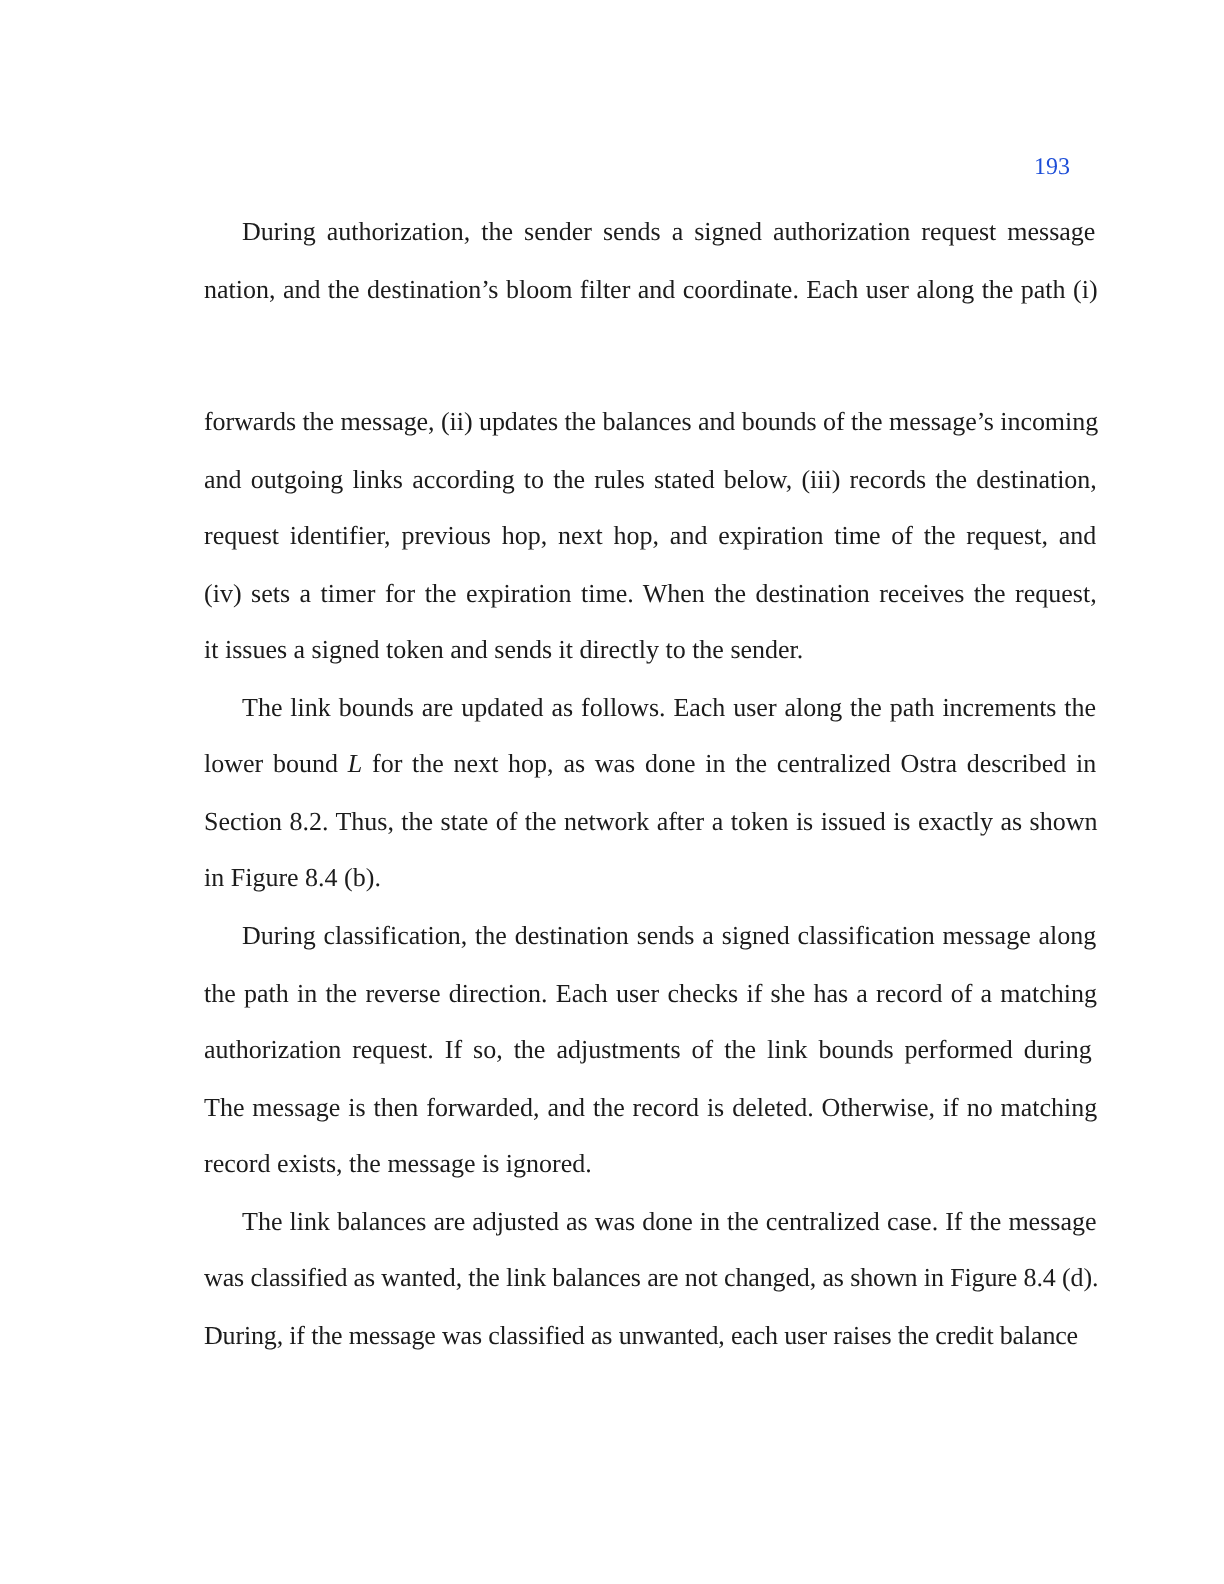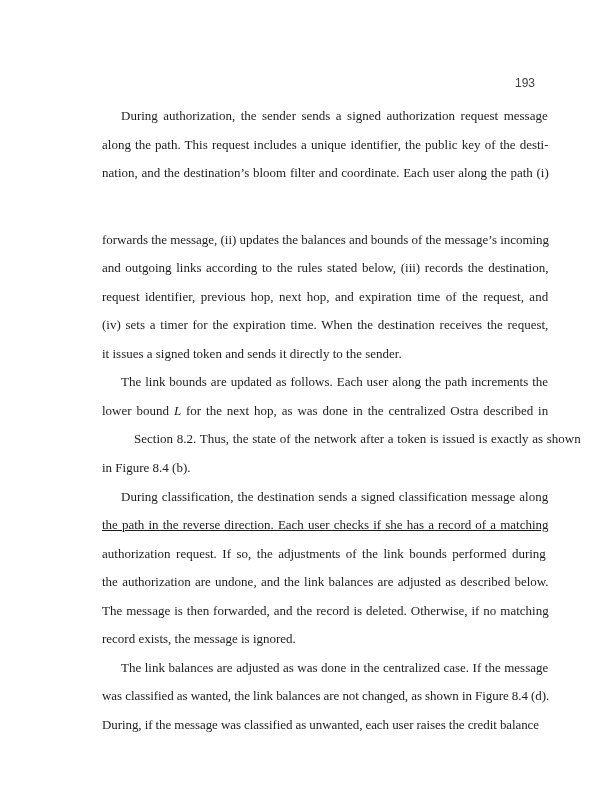--- a/index.html
+++ b/index.html
@@ -4,21 +4,21 @@
 <style>
   html, body { margin: 0; padding: 0; background: #ffffff; }
   body { width: 612px; height: 792px; position: relative; overflow: hidden; }
   .page {
     position: absolute; left: 0; top: 0; width: 612px; height: 792px;
     background: #ffffff; color: #1a1a1a;
     font-family: "DejaVu Serif", "Liberation Serif", serif;
   }
   .page-number {
     position: absolute; top: 76px; right: 77px;
-    font-size: 12px; font-family: Liberation Sans, sans-serif; color: #404040;
+    font-size: 12px; font-family: Liberation Serif, serif; color: #1d4ed8;
   }
   .body-text {
     position: absolute; left: 102px; top: 102px; width: 433px;
     font-family: "Liberation Serif", serif;
     font-size: 13px; line-height: 28.55px; color: #1c1c1c;
   }
   .line { display: block; text-align: justify; text-align-last: justify; white-space: nowrap; }
   .line.last { text-align-last: left; }
   .line.first { padding-left: 19px; }
   em { font-style: italic; }
@@ -26,41 +26,39 @@
 </head>
 <body>
 
 <div class="page">
   <div class="page-number">193</div>
 
   <div class="body-text">
 
     <div class="para-block">
       <span class="line first" style="width: 433px; box-sizing: border-box; word-spacing: 2.24479px; text-align: left; text-align-last: left;">During authorization, the sender sends a signed authorization request message</span>
-      <span class="line" style="width: 433px; box-sizing: border-box; word-spacing: 0.904018px; text-align: left; text-align-last: left;">along the path. This request includes a unique identifier, the public key of the desti-</span>
       <span class="line" style="width: 433px; box-sizing: border-box; word-spacing: 0.460337px; text-align: left; text-align-last: left;">nation, and the destination’s bloom filter and coordinate. Each user along the path (i)</span>
       <span class="line" style="width: 433px; box-sizing: border-box; letter-spacing: -0.0288318px; text-align: left; text-align-last: left; margin-top: 38px;">forwards the message, (ii) updates the balances and bounds of the message’s incoming</span>
       <span class="line" style="width: 433px; box-sizing: border-box; word-spacing: 1.35156px; text-align: left; text-align-last: left;">and outgoing links according to the rules stated below, (iii) records the destination,</span>
       <span class="line" style="width: 433px; box-sizing: border-box; word-spacing: 2.14323px; text-align: left; text-align-last: left;">request identifier, previous hop, next hop, and expiration time of the request, and</span>
       <span class="line" style="width: 433px; box-sizing: border-box; word-spacing: 1.5012px; text-align: left; text-align-last: left;">(iv) sets a timer for the expiration time. When the destination receives the request,</span>
       <span class="line last">it issues a signed token and sends it directly to the sender.</span>
     </div>
 
     <div class="para-block">
       <span class="line first" style="width: 433px; box-sizing: border-box; word-spacing: 0.69351px; text-align: right; text-align-last: left;">The link bounds are updated as follows. Each user along the path increments the</span>
       <span class="line" style="width: 433px; box-sizing: border-box; word-spacing: 1.63229px; text-align: left; text-align-last: left;">lower bound <em>L</em> for the next hop, as was done in the centralized Ostra described in</span>
-      <span class="line" style="width: 433px; box-sizing: border-box; word-spacing: 0.473633px; text-align: right; text-align-last: left; margin-left: 32px;">Section 8.2. Thus, the state of the network after a token is issued is exactly as shown</span>
+      <span class="line" style="width: 433px; box-sizing: border-box; word-spacing: 0.473633px; text-align: right; text-align-last: left;">Section 8.2. Thus, the state of the network after a token is issued is exactly as shown</span>
       <span class="line last">in Figure 8.4 (b).</span>
     </div>
 
     <div class="para-block">
       <span class="line first" style="width: 433px; box-sizing: border-box; word-spacing: 0.689236px; text-align: right; text-align-last: left;">During classification, the destination sends a signed classification message along</span>
-      <span class="line" style="width: 433px; box-sizing: border-box; word-spacing: 0.858398px; text-align: right; text-align-last: left; text-decoration: underline;">the path in the reverse direction. Each user checks if she has a record of a matching</span>
+      <span class="line" style="width: 433px; box-sizing: border-box; word-spacing: 0.858398px; text-align: right; text-align-last: left;">the path in the reverse direction. Each user checks if she has a record of a matching</span>
       <span class="line" style="width: 433px; box-sizing: border-box; word-spacing: 2.24479px; text-align: left; text-align-last: left;">authorization request.  If so, the adjustments of the link bounds performed during</span>
-      <span class="line" style="width: 433px; box-sizing: border-box; word-spacing: 1.00651px; text-align: left; text-align-last: left;">the authorization are undone, and the link balances are adjusted as described below.</span>
       <span class="line" style="width: 433px; box-sizing: border-box; word-spacing: 0.703125px; text-align: left; text-align-last: left;">The message is then forwarded, and the record is deleted. Otherwise, if no matching</span>
       <span class="line last">record exists, the message is ignored.</span>
     </div>
 
     <div class="para-block">
       <span class="line first" style="width: 433px; box-sizing: border-box; word-spacing: 0.273438px; text-align: left; text-align-last: left;">The link balances are adjusted as was done in the centralized case. If the message</span>
       <span class="line" style="width: 433px; box-sizing: border-box; letter-spacing: -0.0671165px; text-align: left; text-align-last: left;">was classified as wanted, the link balances are not changed, as shown in Figure 8.4 (d).</span>
       <span class="line" style="width: 433px; box-sizing: border-box; letter-spacing: -0.0856681px; text-align: left; text-align-last: left;">During, if the message was classified as unwanted, each user raises the credit balance</span>
     </div>
   </div>

